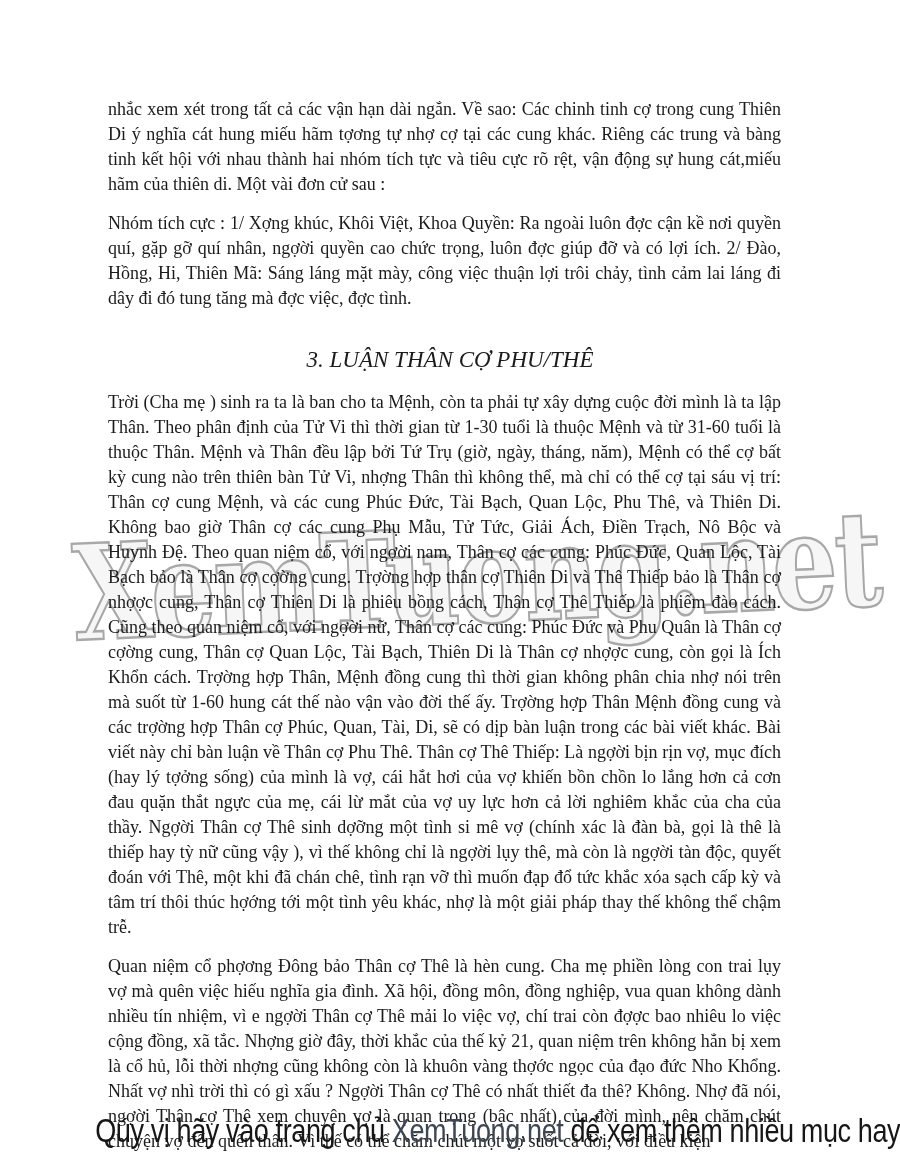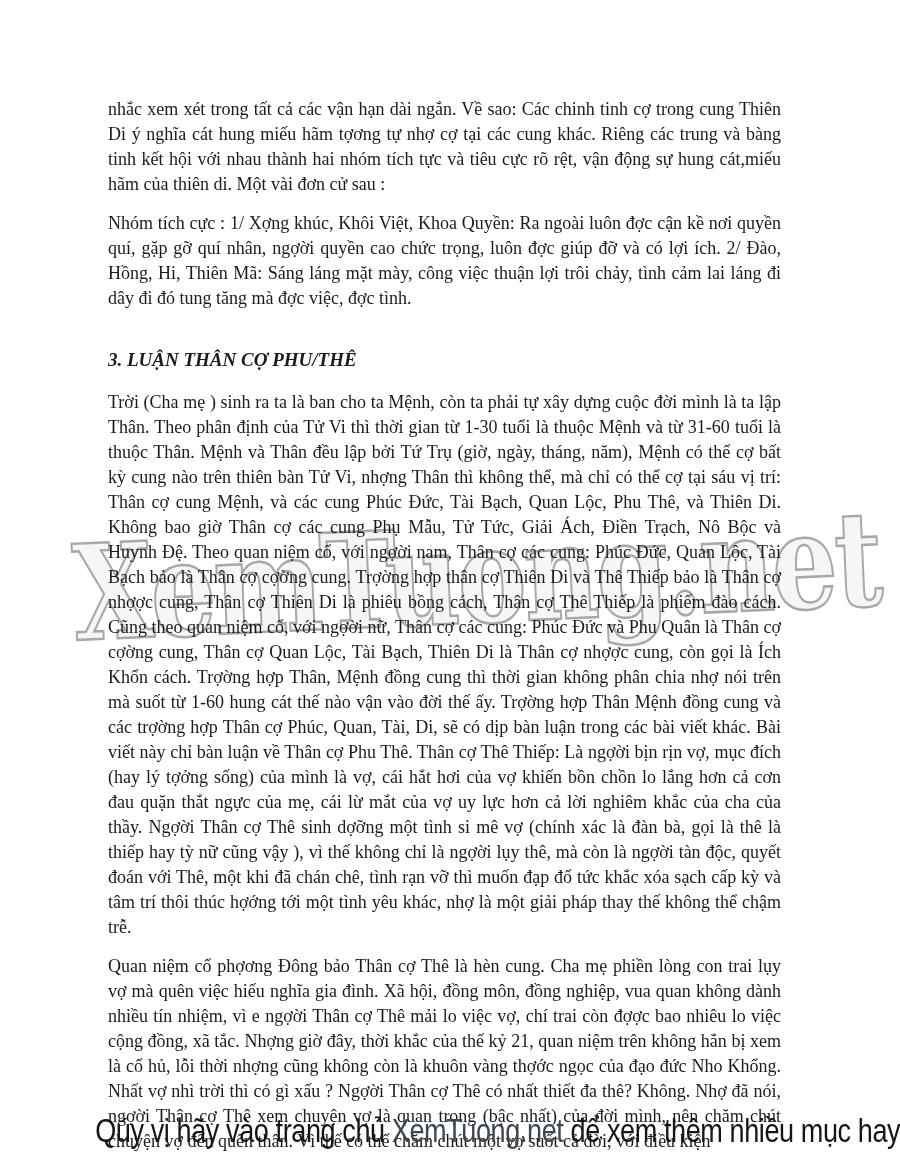--- a/index.html
+++ b/index.html
@@ -34,23 +34,24 @@
     left: 108px;
     top: 97px;
     width: 684px;
     font-size: 18px;
     line-height: 25px;
     color: #1b1b1b;
     text-align: justify;
   }
   .content p { margin: 0 11px 14px 0; }
   .heading {
-    font-weight: bold;
+    text-align: center;
+    font-weight: normal;
     font-style: italic;
-    font-size: 19px;
+    font-size: 23px;
     margin: 36px 0 18px 0;
   }
   .footer {
     position: absolute;
     z-index: 2;
     left: 0;
     top: 1112px;
     width: 100%;
     text-align: center;
     color: #161616;

